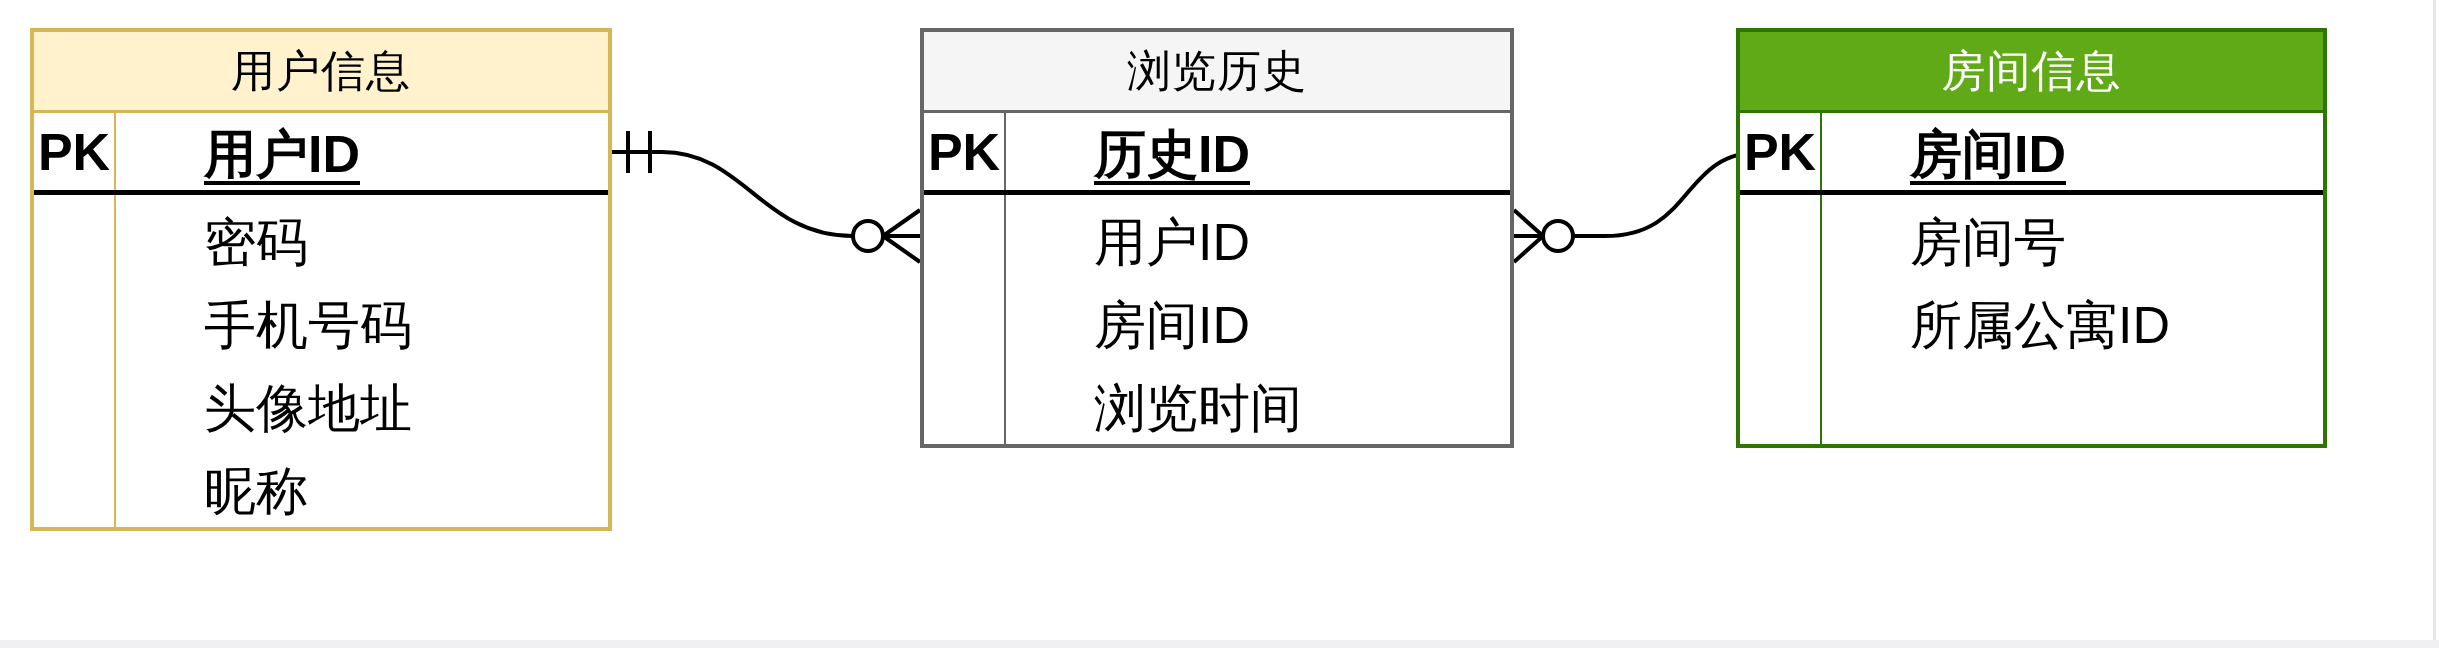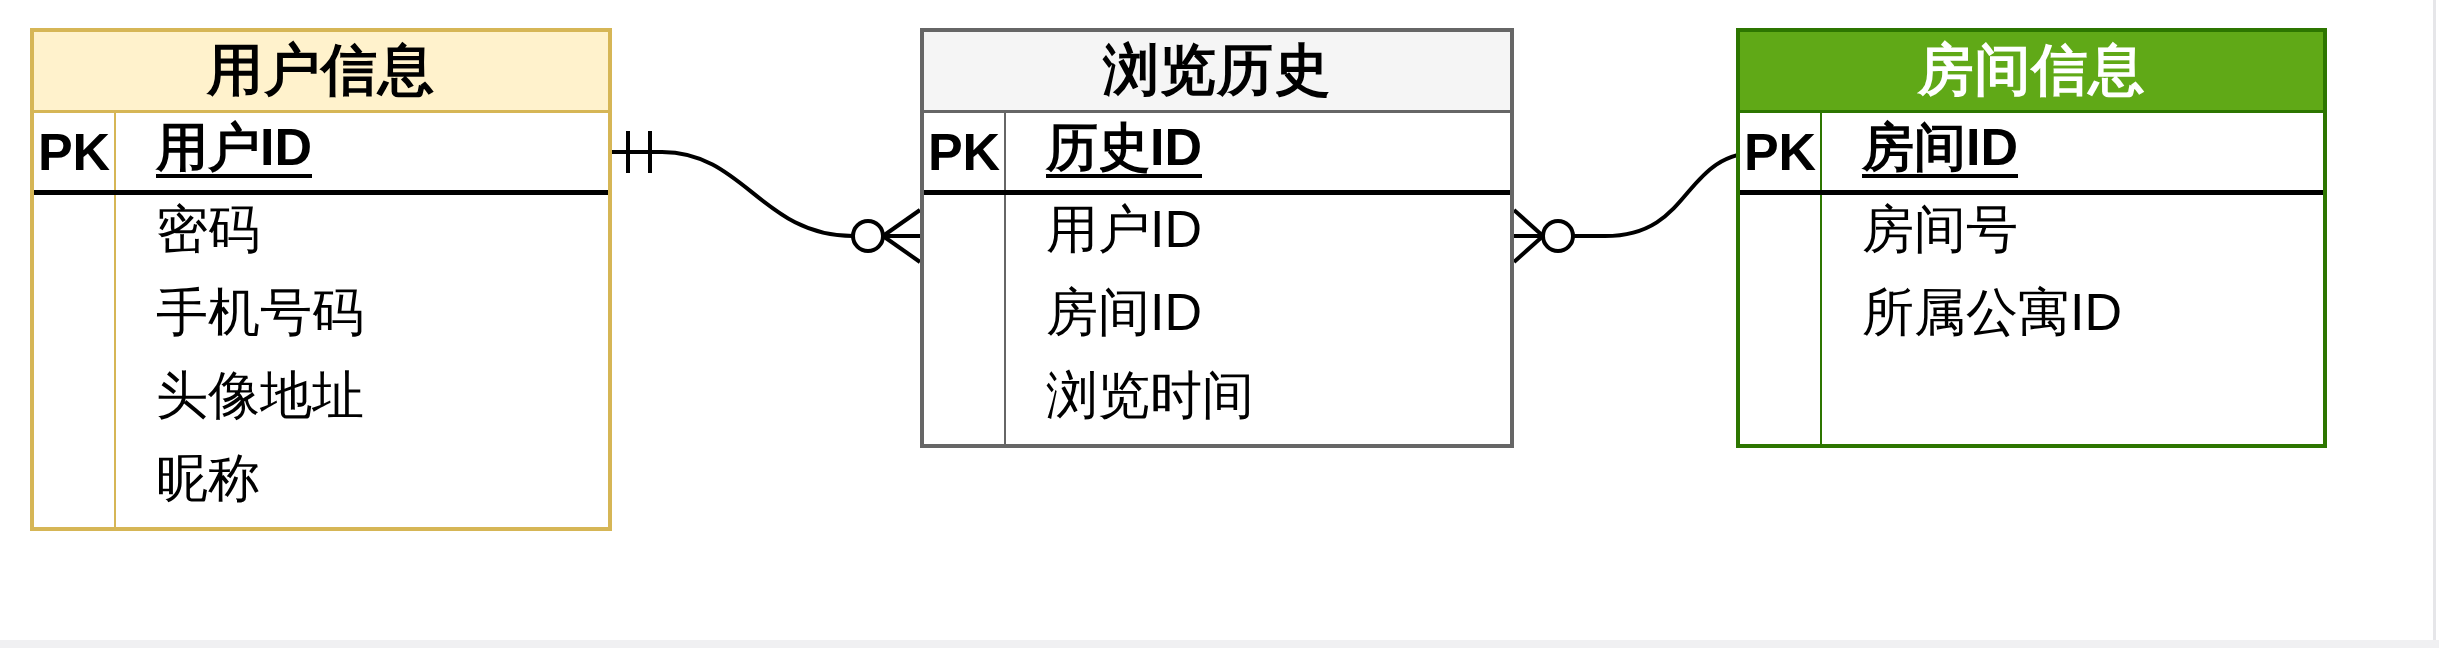--- a/index.html
+++ b/index.html
@@ -19,37 +19,37 @@
     box-sizing:border-box;
     border:4px solid var(--border);
     background:#ffffff;
   }
   .ertitle {
     height:78px;
     box-sizing:content-box;
     background:var(--fill);
     border-bottom:3px solid var(--border);
     color:var(--title-color);
-    font-weight:bold;
-    font-size:56px;
+    font-weight:normal;
+    font-size:44px;
     display:flex; align-items:center; justify-content:center;
     letter-spacing:1px;
   }
-  .errow { display:flex; height:83px; }
+  .errow { display:flex; height:83px;gap:48px; }
   .errow.pkrow { height:77px; }
   .keycol {
     flex:0 0 82px; width:82px;
     box-sizing:border-box;
     border-right:2px solid var(--border);
     display:flex; align-items:center; justify-content:center;
     font-weight:bold; font-size:52px; color:#000;
   }
   .fieldcol {
     flex:1;
-    display:flex; align-items:flex-start;
+    display:flex; align-items:flex-end;
     padding-left:40px;
     font-size:52px; color:#000;
     white-space:nowrap; overflow:hidden;
   }
   .pkname {
     font-weight:bold;
     text-decoration:underline;
     text-decoration-thickness:4px;
     text-underline-offset:9px;
   }

